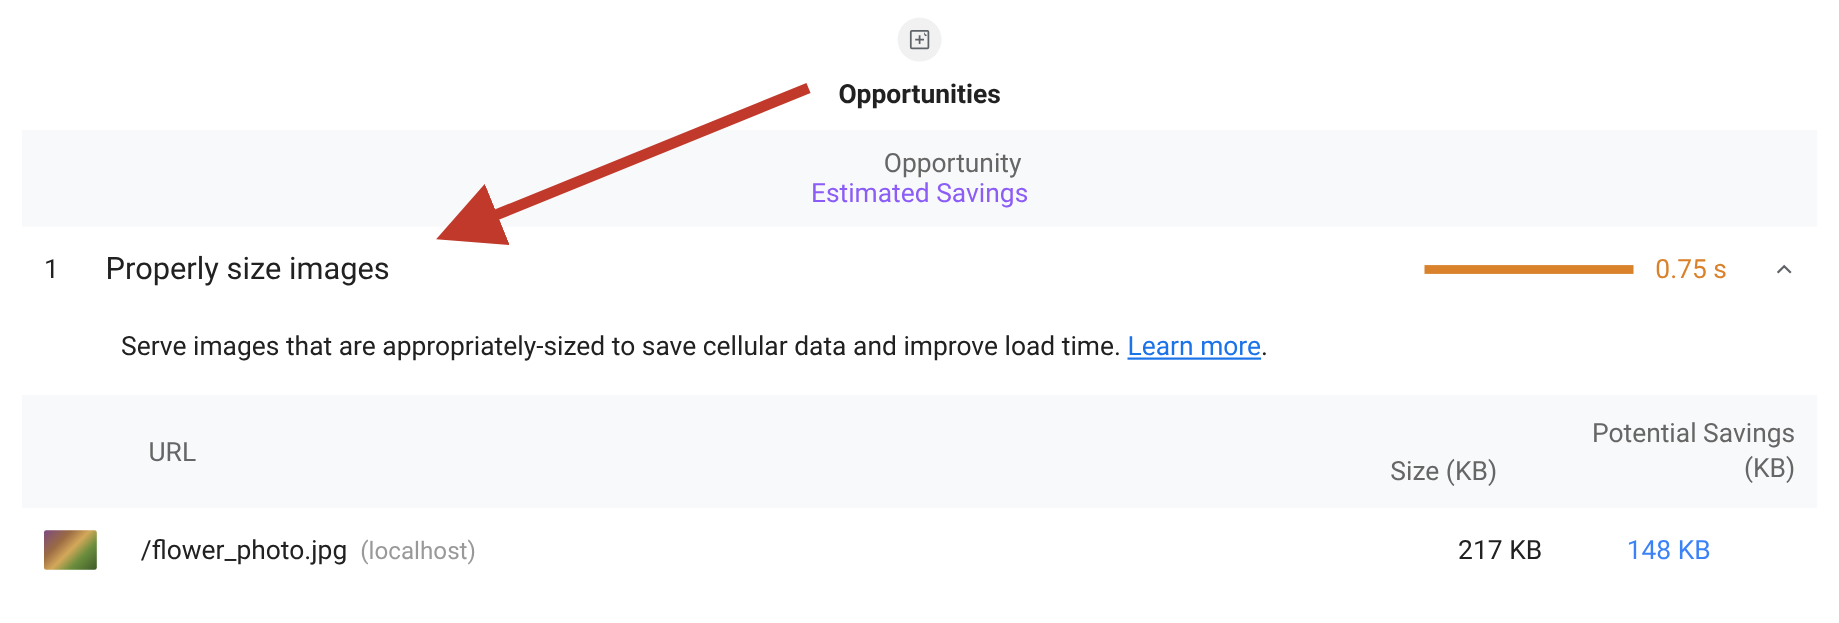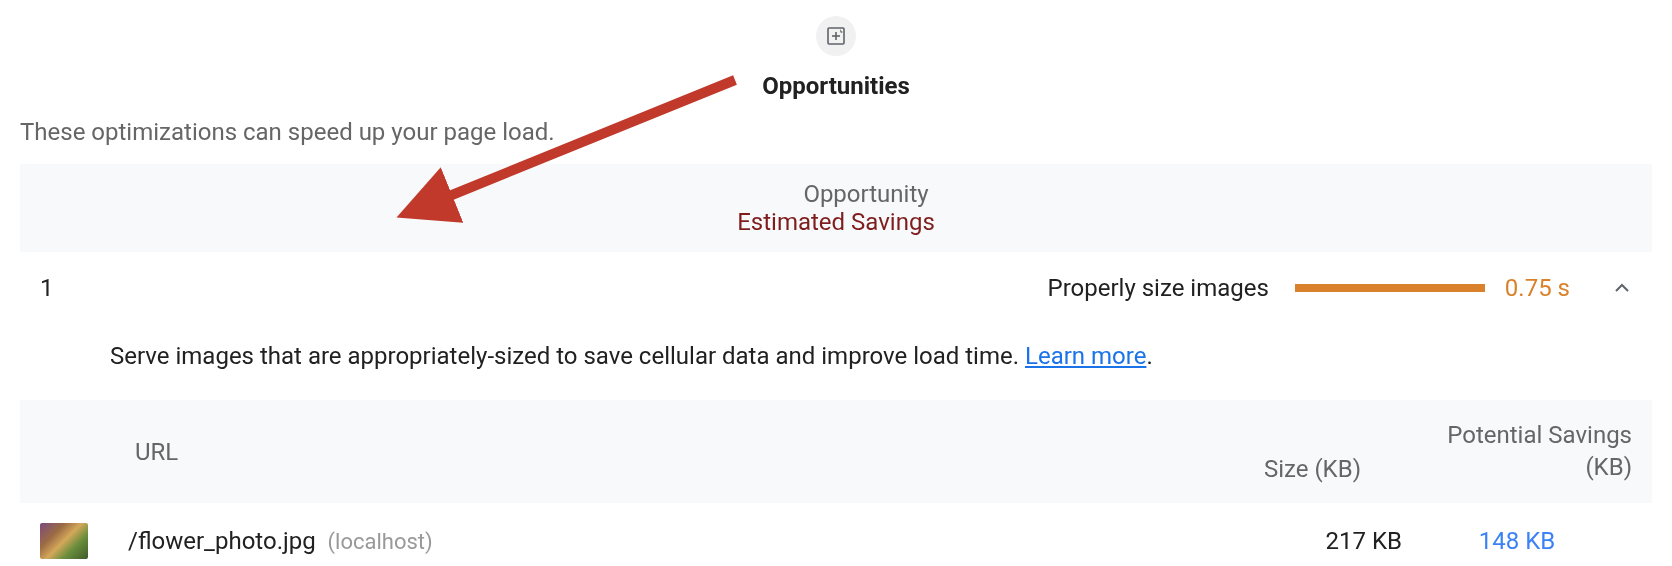--- a/index.html
+++ b/index.html
@@ -55,38 +55,37 @@
       text-align: center;
       font-size: 24px;
       color: #666;
       padding-left: 60px;
       max-width: 850px;
     }
     .th-savings {
       flex: 1;
       text-align: center;
       font-size: 24px;
-      color: #7f1d1d;
+      color: #8b5cf6;
     }
     .opportunity-row {
       display: flex;
       align-items: center;
       padding: 22px 20px;
       gap: 26px;
     }
     .opp-number {
       font-size: 24px;
       color: #212121;
       width: 30px;
     }
     .opp-title {
-      font-size: 24px;
-      color: #212121;
-      flex: 1;
-      text-align: right;
+      font-size: 28px;
+      color: #212121;
+      flex: 1;
     }
     .savings-bar-wrap {
       display: flex;
       align-items: center;
       gap: 20px;
     }
     .savings-bar {
       width: 190px;
       height: 8px;
       background: #d9822b;
@@ -189,21 +188,20 @@
       <svg width="20" height="20" viewBox="0 0 20 20">
         <rect x="2" y="2" width="16" height="16" fill="none" stroke="#5f6368" stroke-width="1.6" rx="1"></rect>
         <line x1="10" y1="6" x2="10" y2="14" stroke="#5f6368" stroke-width="1.6"></line>
         <line x1="6" y1="10" x2="14" y2="10" stroke="#5f6368" stroke-width="1.6"></line>
         <path d="M14 3 L15 5 L17 6 L15 7 L14 5" fill="#5f6368"></path>
       </svg>
     </div>
     <div class="section-title">Opportunities</div>
   </div>
 
-  <div class="section-desc">These optimizations can speed up your page load.</div>
 
   <div class="table-header">
     <div class="th-opportunity">Opportunity</div>
     <div class="th-savings">Estimated Savings</div>
   </div>
 
   <div class="opportunity-row">
     <div class="opp-number">1</div>
     <div class="opp-title">Properly size images</div>
     <div class="savings-bar-wrap">

